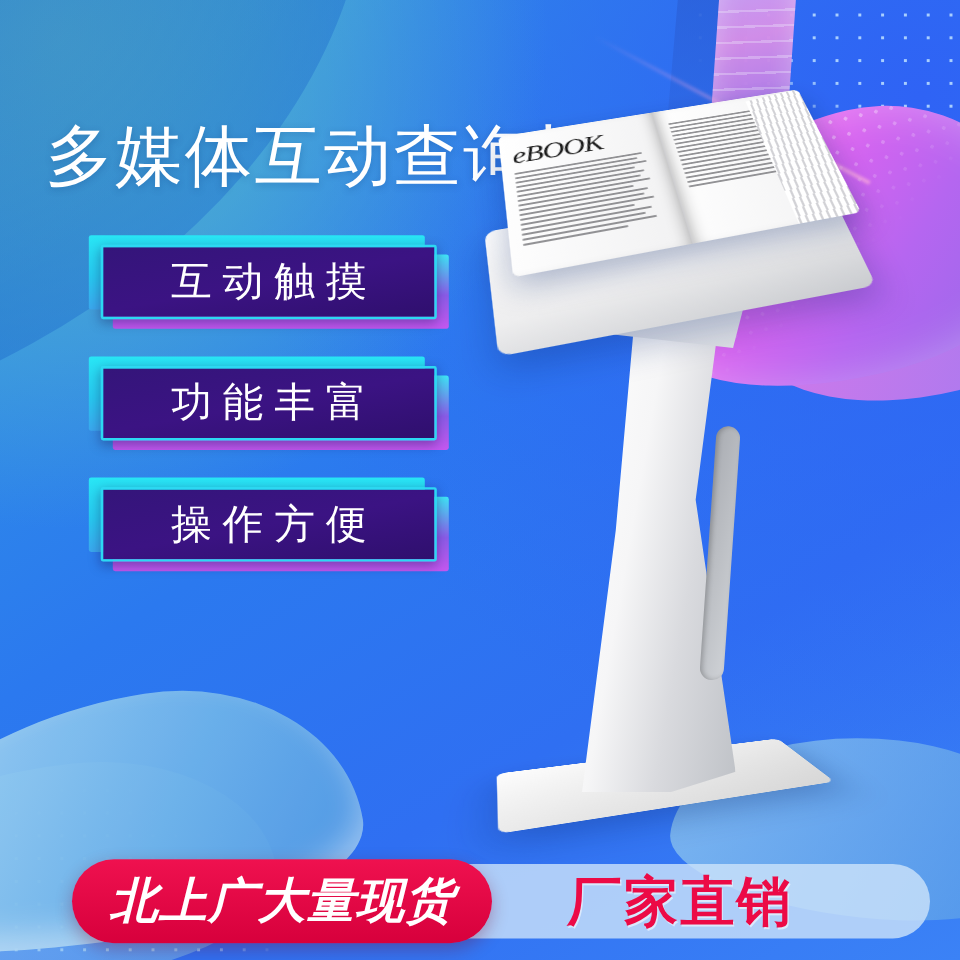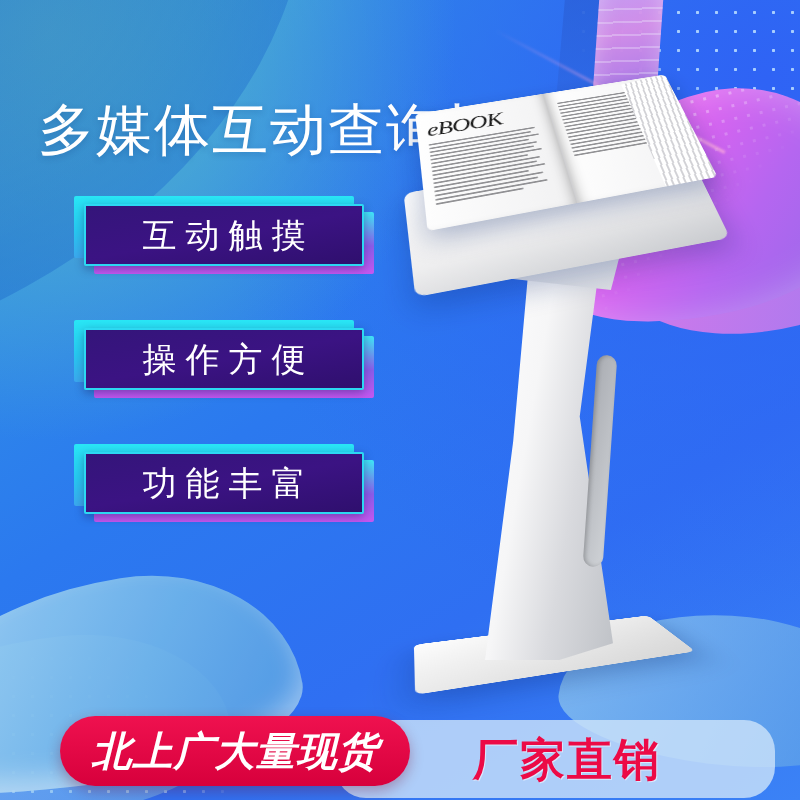--- a/index.html
+++ b/index.html
@@ -100,21 +100,21 @@
   
   .headline{
     position:absolute;left:38px;top:100px;
     font-size:56px;line-height:60px;color:#ffffff;letter-spacing:2px;
     font-weight:400;white-space:nowrap;
     text-shadow:0 2px 6px rgba(10,50,120,.25);
   }
 
   
   .badges{position:absolute;left:84px;top:204px;}
-  .badge{position:relative;width:280px;height:62px;margin-bottom:62px;}
+  .badge{position:relative;width:280px;height:62px;margin-bottom:39px;}
   .badge-back{
     position:absolute;left:-10px;top:-8px;width:280px;height:62px;
     background:linear-gradient(180deg,#29e6f5 0%,#27c9f0 55%,#3ba8ee 100%);
     border-radius:2px;
   }
   .badge-front{
     position:absolute;left:10px;top:8px;width:280px;height:62px;
     background:linear-gradient(180deg,#3fe6f7 0%,#8b5ce8 55%,#c558f0 100%);
     border-radius:2px;
   }
@@ -193,21 +193,21 @@
   .txtline{height:2px;background:#6a6a6e;margin:3px 0;opacity:.72;border-radius:1px;}
   .pages-edge{
     position:absolute;right:-4px;top:2px;width:56px;height:100%;
     background:repeating-linear-gradient(96deg,#ffffff 0 4px,#d2d2d6 4px 6px);
     transform:skewY(-6deg);border-radius:0 8px 8px 0;
   }
 
   
   .banner{position:absolute;left:0;bottom:0;width:800px;height:92px;}
   .pill-blue{
-    position:absolute;left:335px;top:12px;width:440px;height:78px;
+    position:absolute;left:335px;top:12px;width:440px;height:62px;
     background:rgba(205,228,250,.80);border-radius:31px;text-align:right;
   }
   .pill-blue-text{
     position:absolute;inset:0;display:flex;align-items:center;justify-content:center;
     color:#ec0a46;font-size:45px;font-weight:bold;letter-spacing:2px;line-height:1;
     padding-left:24px;white-space:nowrap;
     text-shadow:1px 1px 0 rgba(255,255,255,.55);
   }
   .pill-red{
     position:absolute;left:60px;top:8px;width:350px;height:70px;
@@ -247,29 +247,29 @@
       <div class="badge-front"></div>
       <div class="badge-face">
         <span class="badge-text">互动触摸</span>
       </div>
     </div>
 
     <div class="badge">
       <div class="badge-back"></div>
       <div class="badge-front"></div>
       <div class="badge-face">
-        <span class="badge-text">操作方便</span>
+        <span class="badge-text">功能丰富</span>
       </div>
     </div>
 
     <div class="badge">
       <div class="badge-back"></div>
       <div class="badge-front"></div>
       <div class="badge-face">
-        <span class="badge-text">功能丰富</span>
+        <span class="badge-text">操作方便</span>
       </div>
     </div>
 
 
   </div>
 
   <div class="kiosk">
     <div class="base"></div>
     <div class="column"></div>
     <div class="column-groove"></div>

